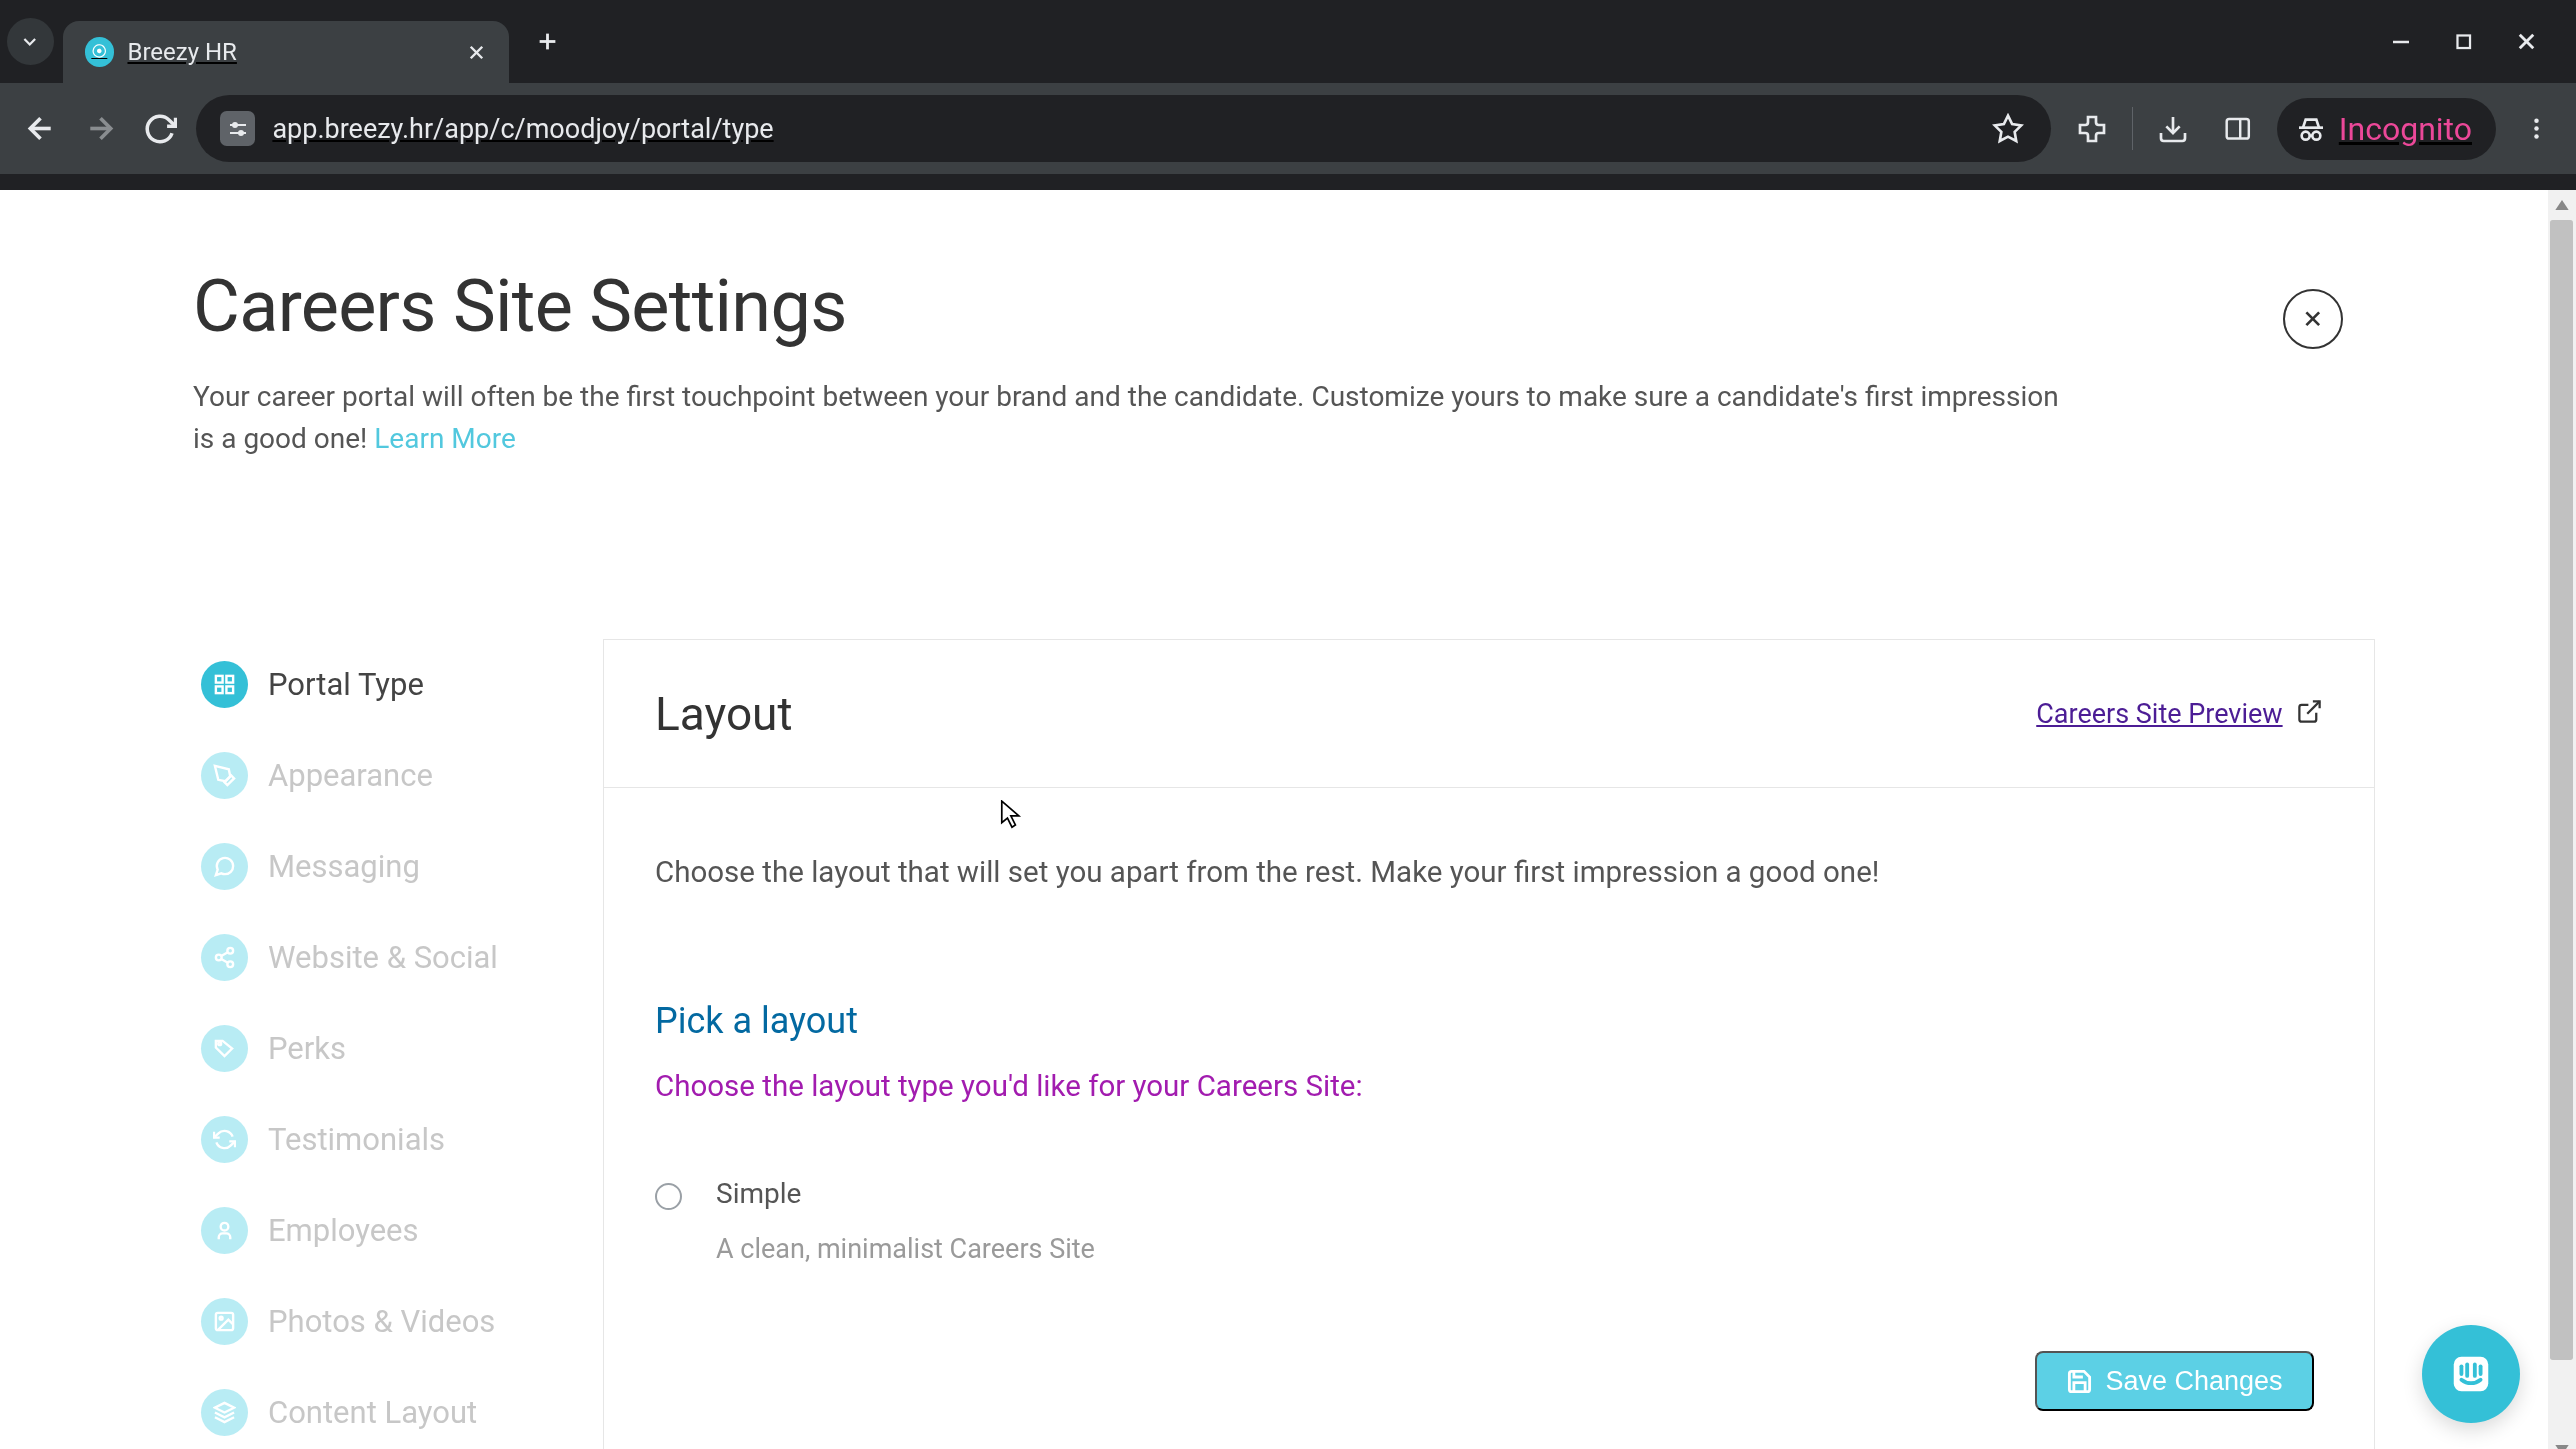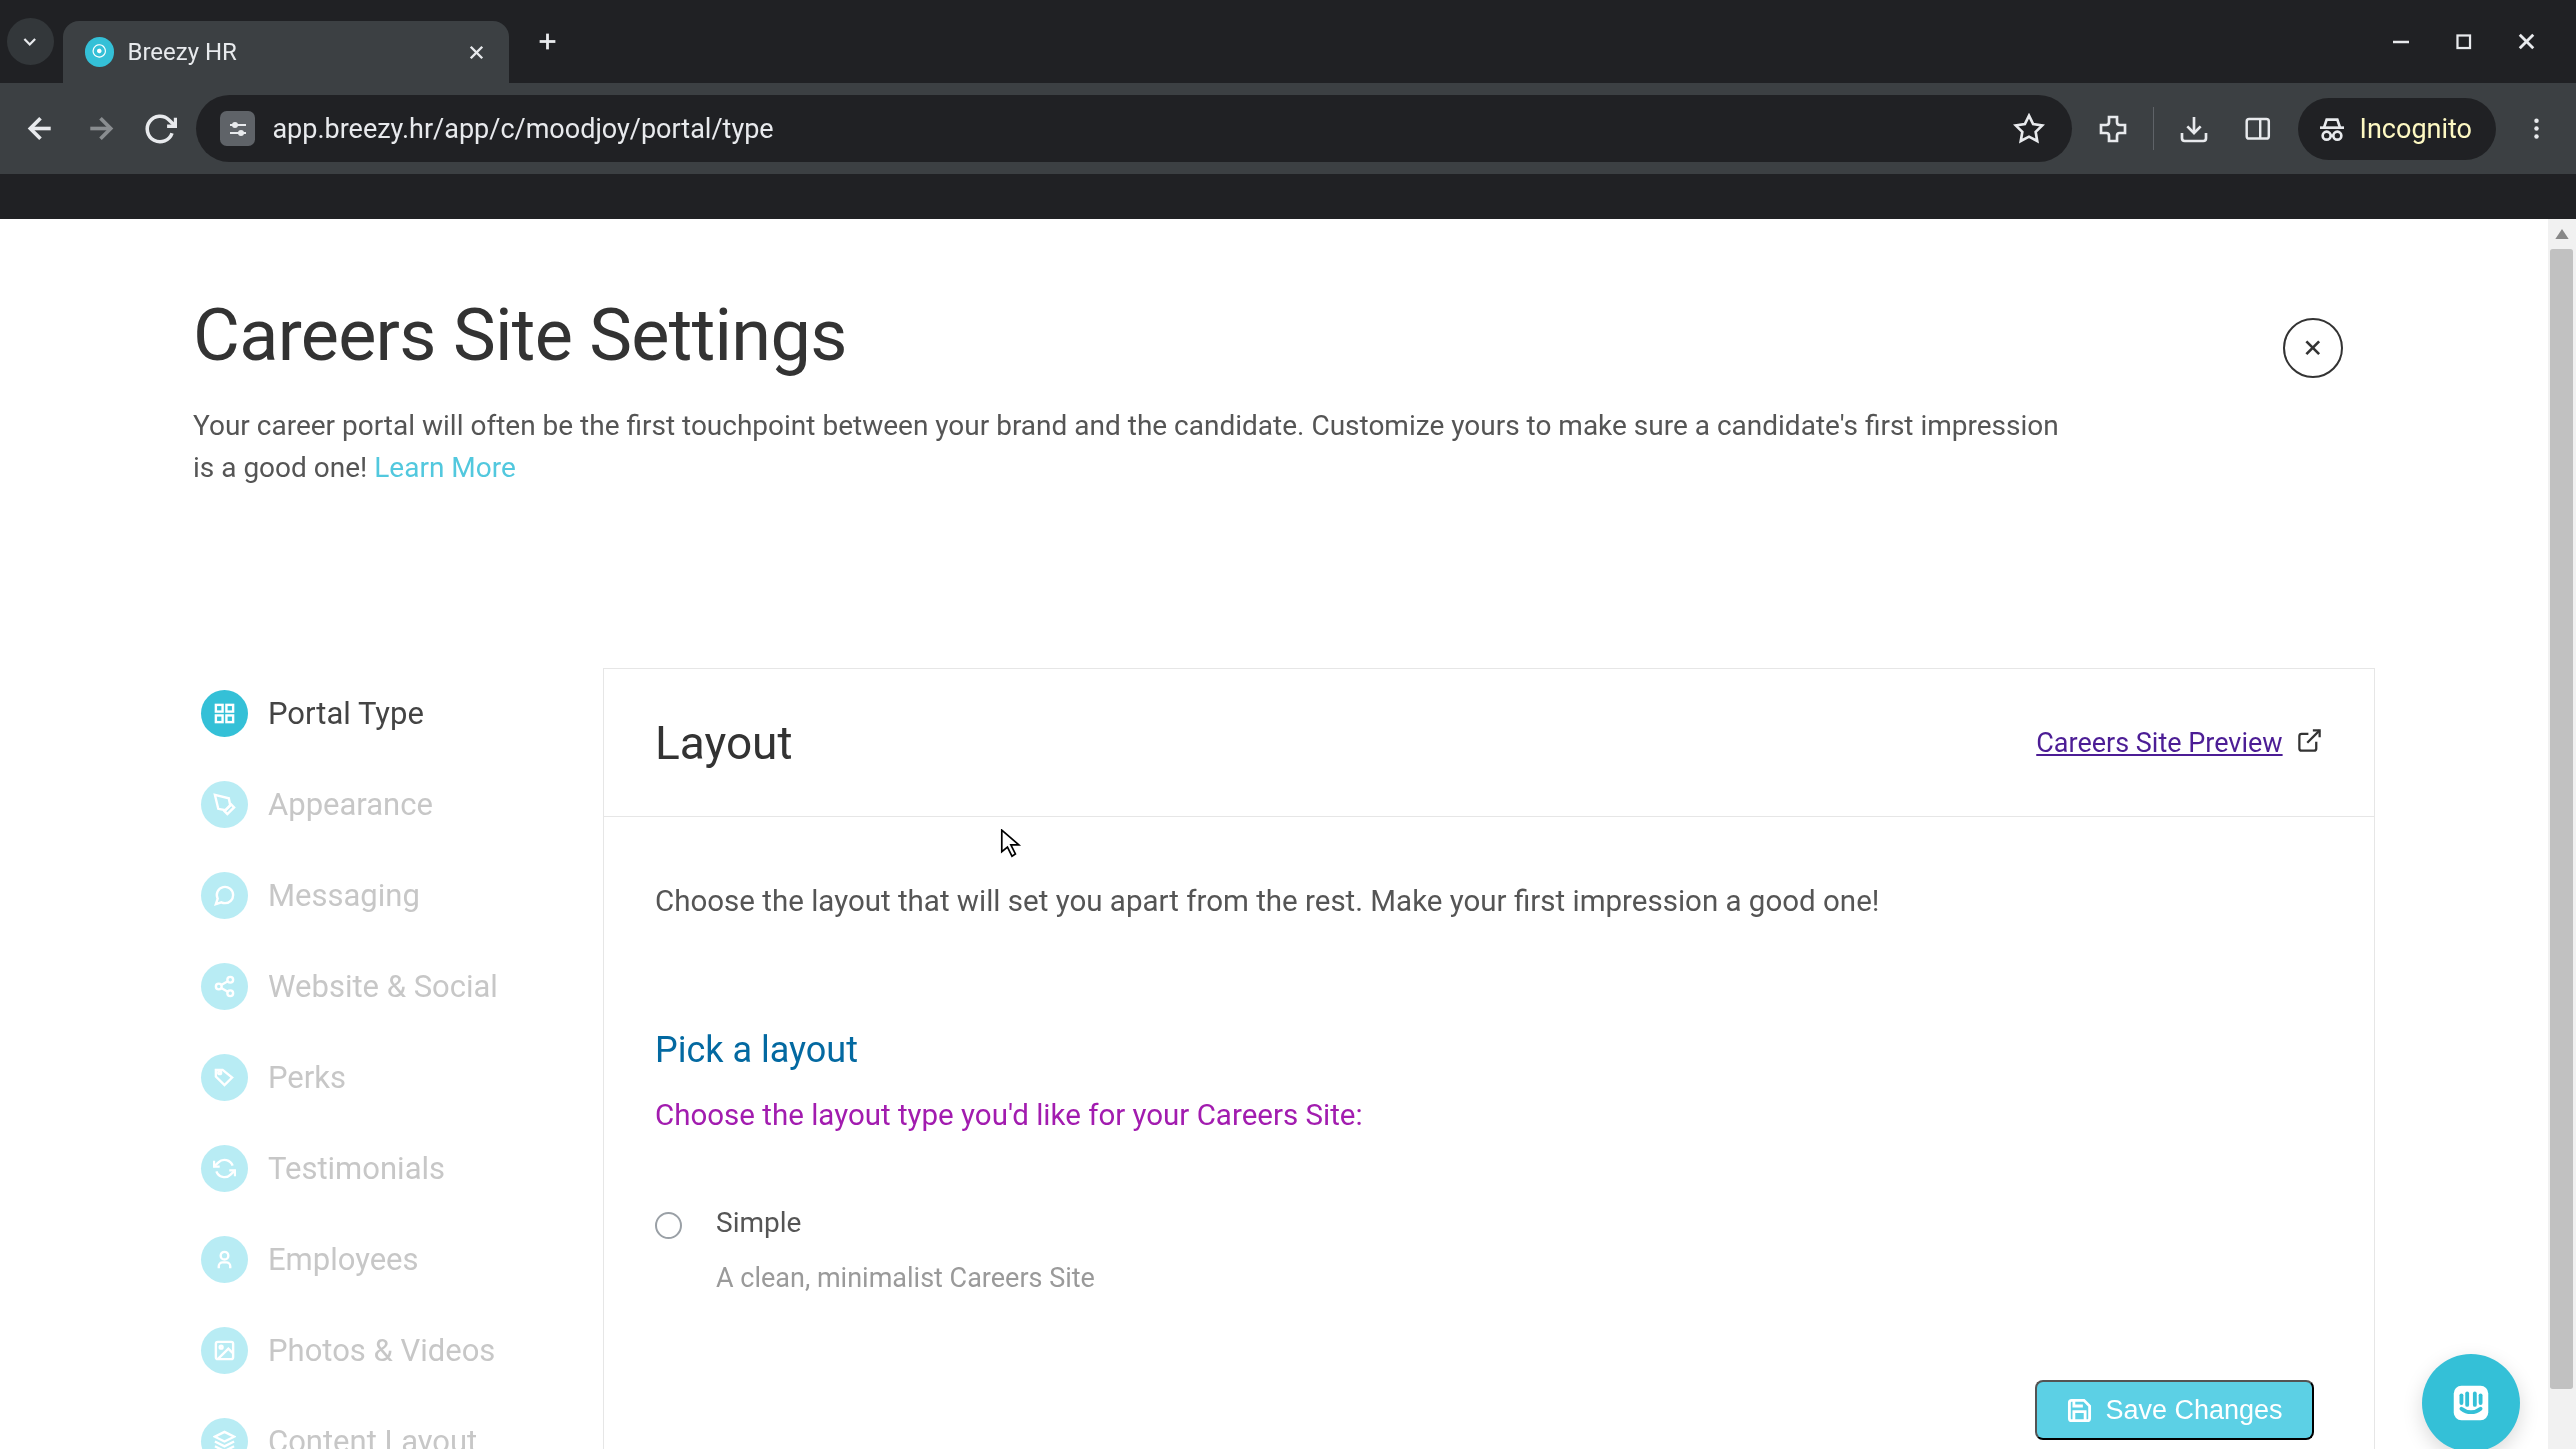--- a/index.html
+++ b/index.html
@@ -8,23 +8,24 @@
   background: #fff;
   width: 2576px;
   height: 1449px;
   overflow: hidden;
   position: relative;
 }
 
 
 .browser-chrome {
   background: #202124;
-  height: 219px;
+  height: 190px;
   display: flex;
   flex-direction: column;
+  text-decoration: underline;
 }
 .tab-strip {
   height: 83px;
   display: flex;
   align-items: center;
   padding: 0 12px 0 6.7px;
   gap: 5.4px;
 }
 .tab-strip-left {
   display: flex;
@@ -113,21 +114,21 @@
 .toolbar-right { display:flex; align-items:center; gap: 16px; padding-left: 5.4px; }
 .toolbar-icon-btn { width:48px; height:48px; display:flex; align-items:center; justify-content:center; }
 .toolbar-sep { width: 1.3px; height: 43px; background:#5f6368; }
 .incognito-chip {
   height: 62px;
   background: #202124;
   border-radius: 32px;
   display: flex; align-items: center; gap: 12px;
   padding: 0 24px 0 17.4px;
 }
-.incognito-label { color: #fef9c3; font-size: 27px; }
+.incognito-label { color: #ec4899; font-size: 32px; }
 .menu-btn { width:48px; height:48px; display:flex; align-items:center; justify-content:center; }
 
 
 .page {
   position: relative;
   height: calc(1449px - 174px);
   overflow: hidden;
   background: #fff;
 }
 .page-inner {

